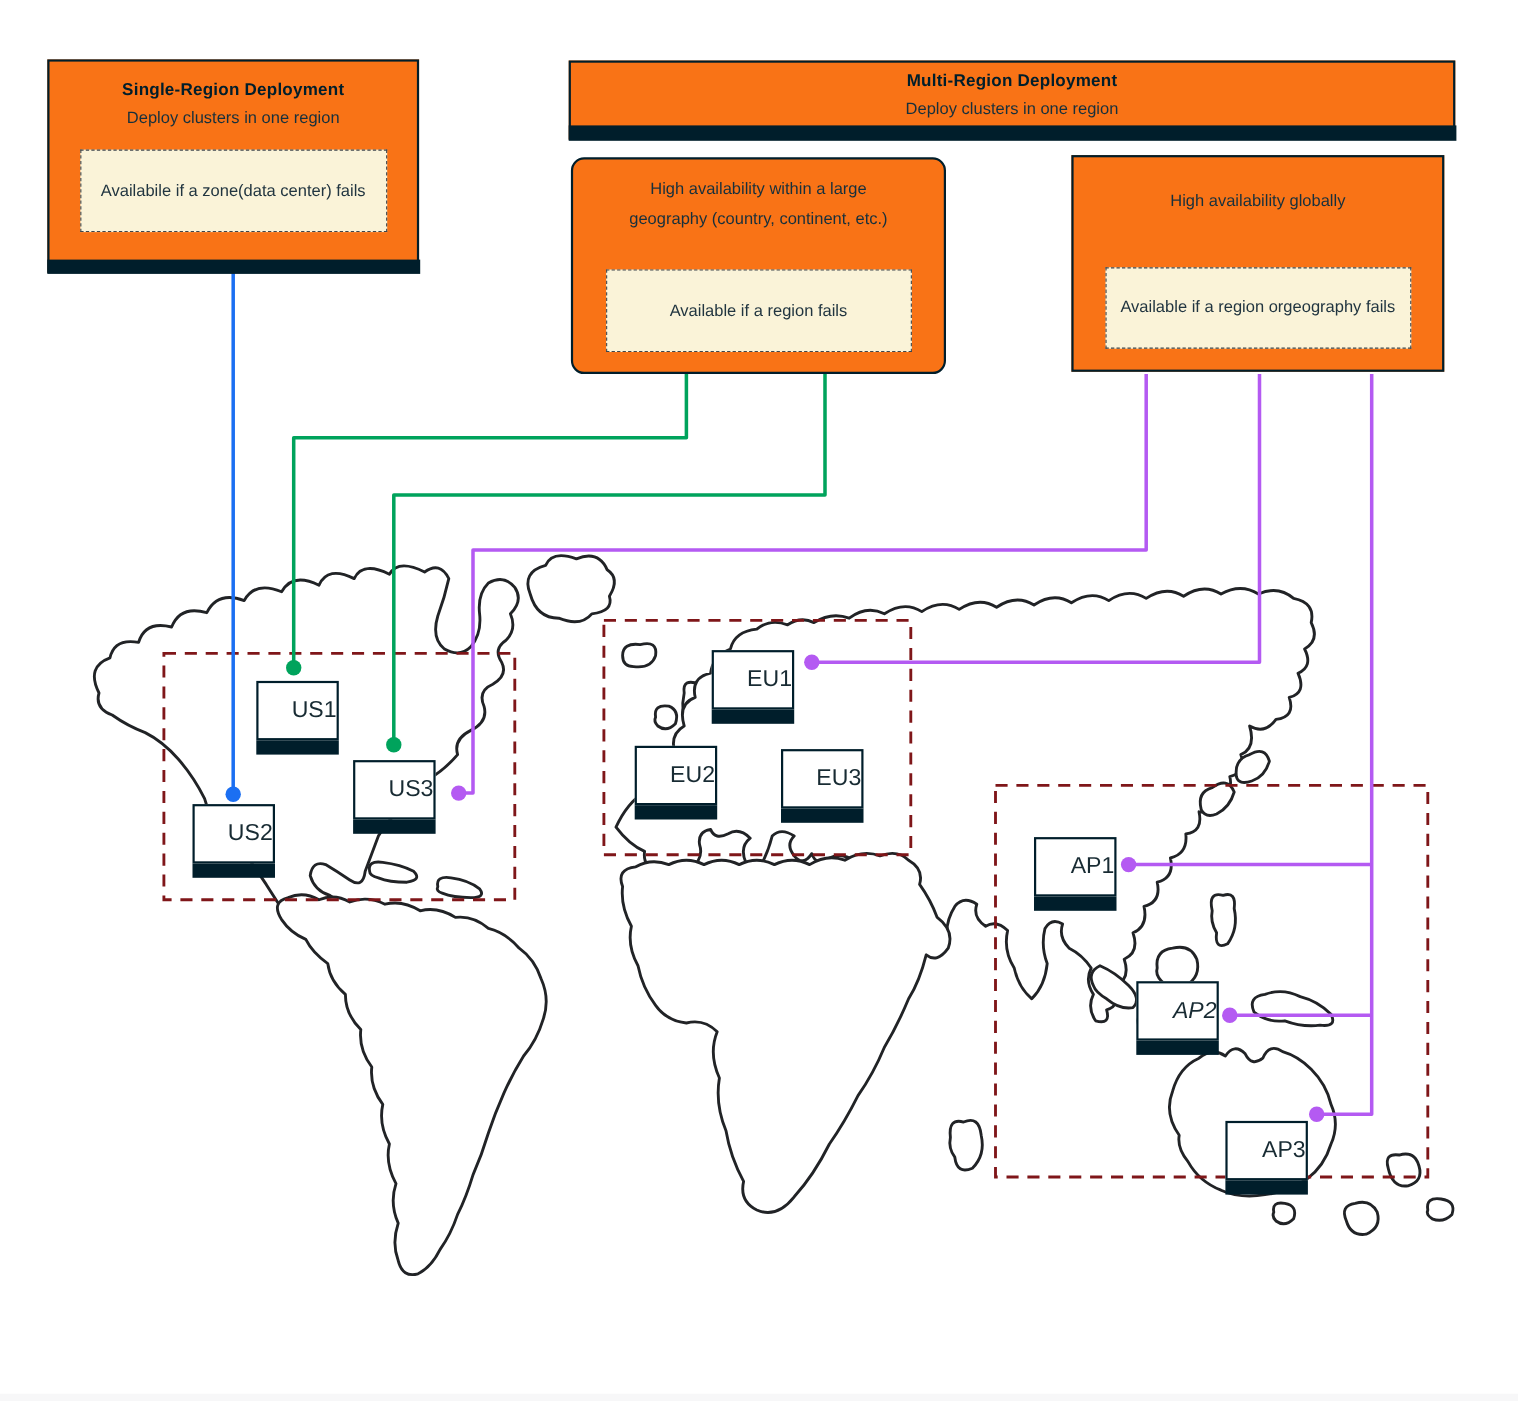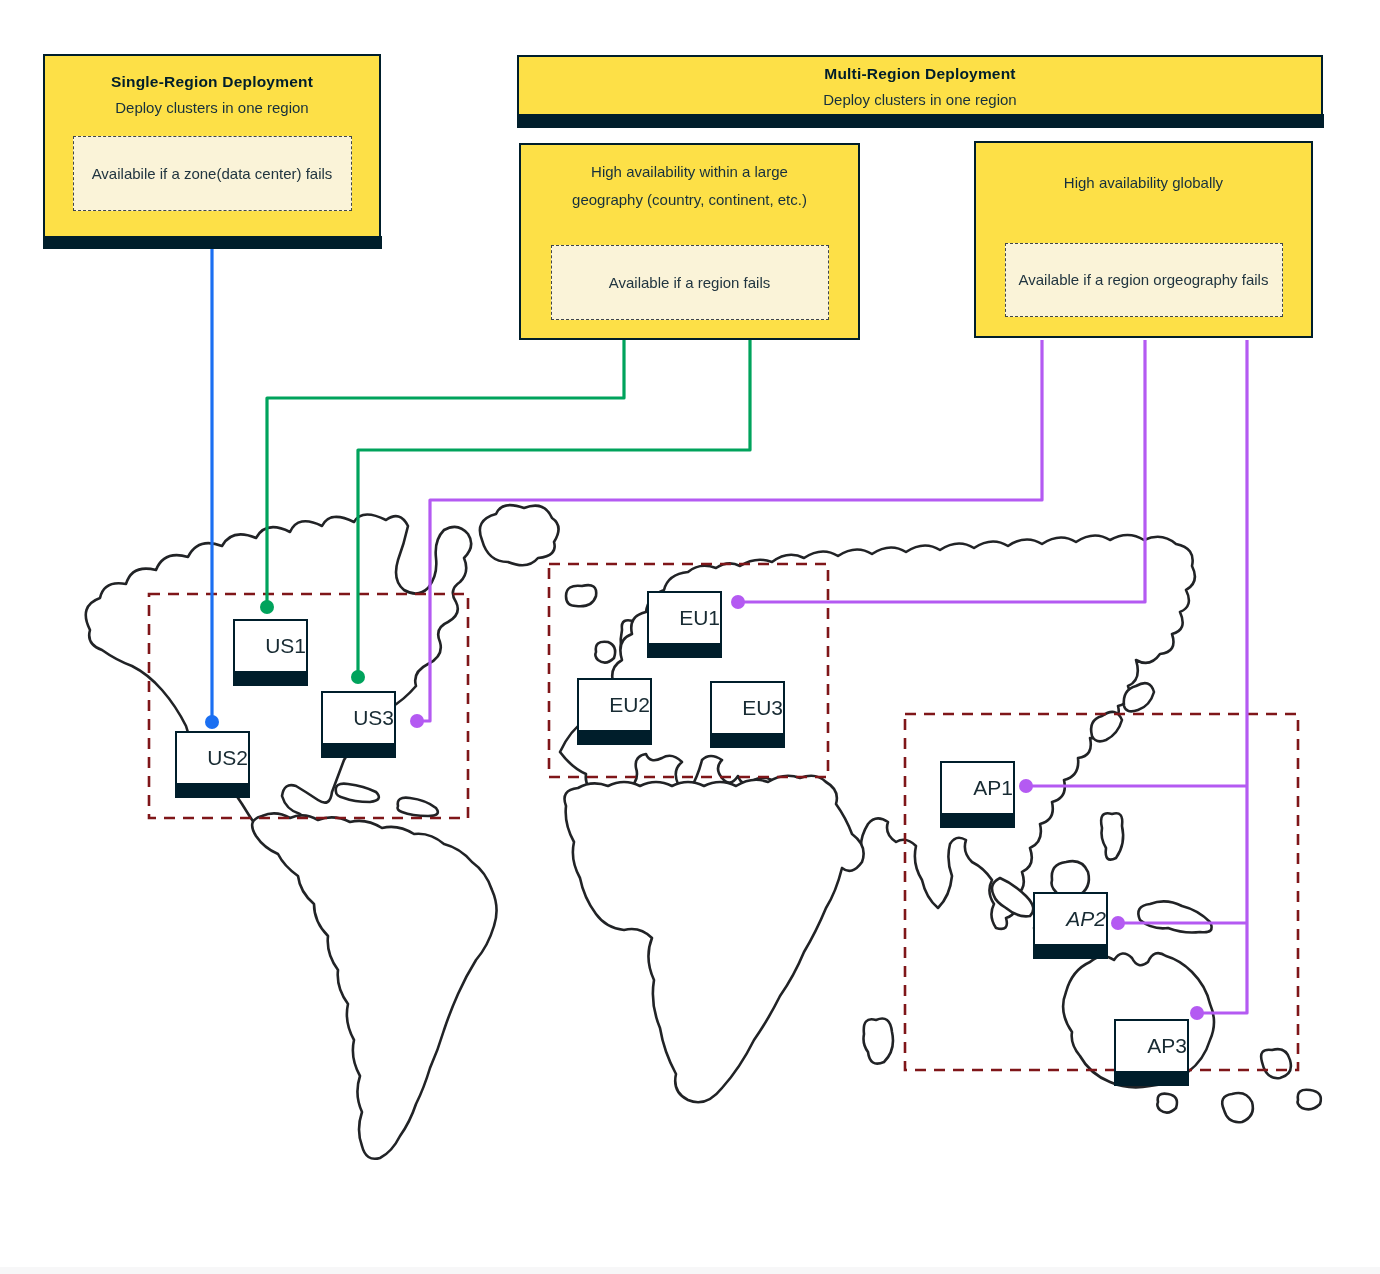--- a/index.html
+++ b/index.html
@@ -6,21 +6,21 @@
     --navy:#001e2b; --blue:#1b6ff2; --green:#00a35c; --purple:#b45af2;
     --region-red:#7f1619; --note-bg:#faf3d8; --map-outline:#212326; --text:#0c2231;
   }
   *{box-sizing:border-box; margin:0; padding:0;}
   html,body{background:#ffffff;}
   body{font-family:"Liberation Sans","DejaVu Sans",sans-serif; color:var(--text,#0c2231);}
   #stage{position:relative; width:1380px; height:1274px; background:#fff; overflow:hidden;}
   svg{position:absolute; left:0; top:0;}
   #map-layer{z-index:1;}
   #line-layer{z-index:3;}
-  .panel{position:absolute; z-index:4; background:#fde047; border:2.5px solid var(--navy,#001e2b);
+  .panel{position:absolute; z-index:4; background:#f97316; border:2.5px solid var(--navy,#001e2b);
          display:flex; flex-direction:column; align-items:center; text-align:left;}
   .panel-bar{position:absolute; left:-2.5px; right:-2.5px; bottom:-2.5px; height:13px; background:var(--navy,#001e2b);}
   .panel-title{font-weight:bold; font-size:15.5px; line-height:24px; letter-spacing:.2px; color:var(--navy,#001e2b);}
   .panel-sub{font-size:15px; line-height:28px; color:#16303d;}
   .note{background:var(--note-bg,#faf3d8); border:1px dashed #3f464c; display:flex; flex-direction:row;
         align-items:center; justify-content:center; font-size:15px; line-height:28px; color:#213540;}
   .node{position:absolute; z-index:5; width:75px;}
   .node-body{height:54px; background:#fff; border:2px solid var(--navy,#001e2b);
              display:flex; align-items:center; justify-content:flex-end; font-size:21px; color:#182b33;}
   .node-bar{height:13px; background:var(--navy,#001e2b);}
@@ -96,21 +96,21 @@
     </div>
     <div class="panel-bar"></div>
   </div>
 
   <div class="panel" style="left:517px; top:55px; width:806px; height:72px; padding-top:5px;">
     <div class="panel-title">Multi-Region Deployment</div>
     <div class="panel-sub" style="line-height:27px;">Deploy clusters in one region</div>
     <div class="panel-bar" style="height:14px;"></div>
   </div>
 
-  <div class="panel" style="left:519px; top:143px; width:341px; height:197px; padding-top:13px;">
+  <div class="panel" style="left:519px; top:143px; width:341px; height:197px; padding-top:13px;border-radius:12px;">
     <div class="panel-sub">High availability within a large</div>
     <div class="panel-sub">geography (country, continent, etc.)</div>
     <div class="note" style="margin-top:31px; width:278px; height:75px;">
       <div>Available if a region fails</div>
     </div>
   </div>
 
   <div class="panel" style="left:974px; top:141px; width:339px; height:197px; padding-top:26px;">
     <div class="panel-sub">High availability globally</div>
     <div class="note" style="margin-top:46px; width:278px; height:74px;">

